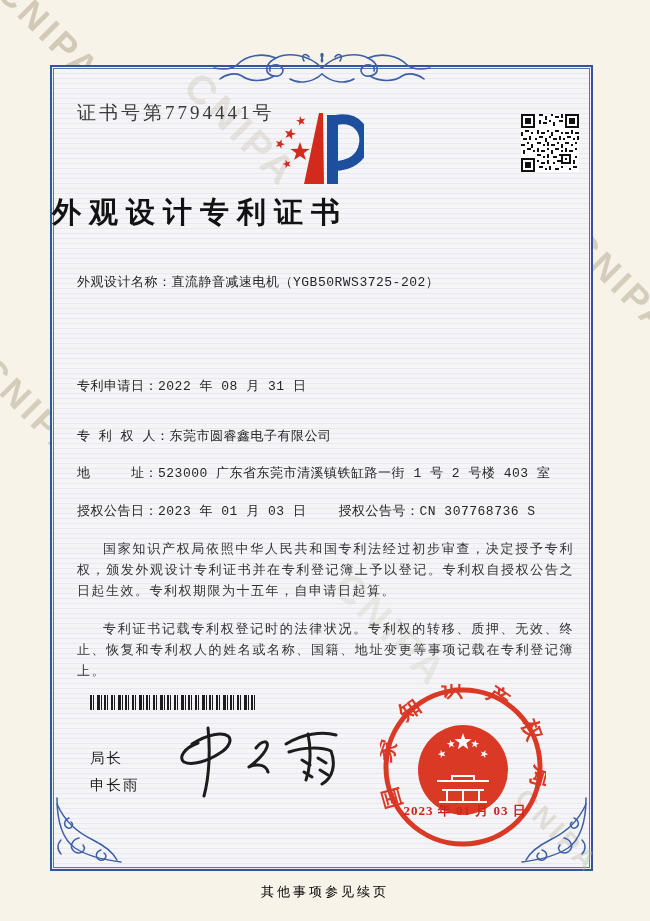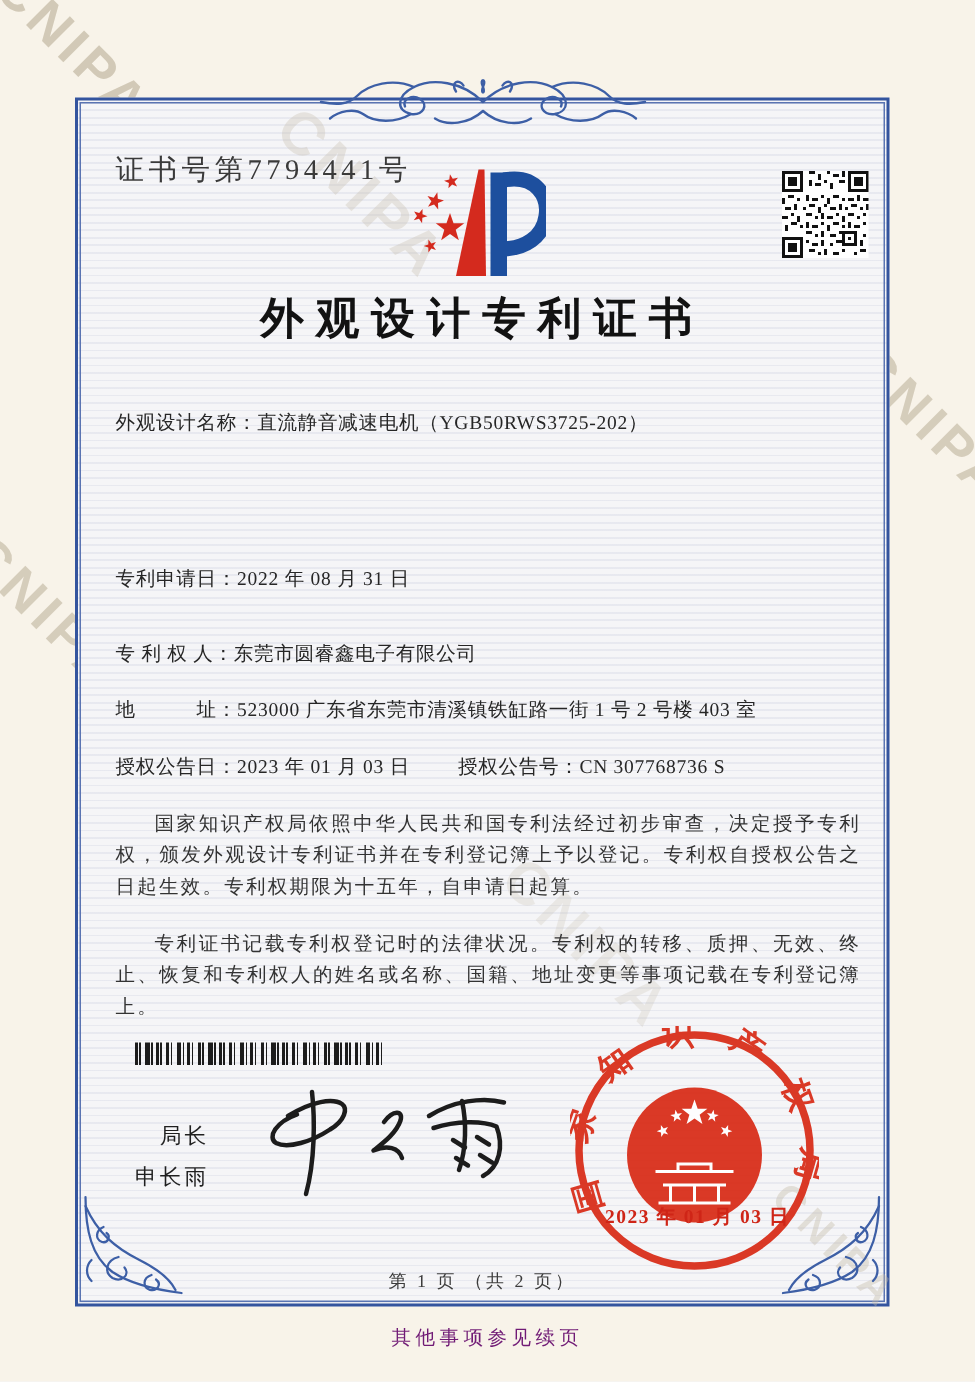--- a/index.html
+++ b/index.html
@@ -23,58 +23,58 @@
            color:#c3b9a6; transform:rotate(45deg); letter-spacing:4px; pointer-events:none; }
   .wm2 { left:118px; top:40px;  font-size:40px; opacity:.30; }
   .wm5 { left:268px; top:540px; font-size:40px; opacity:.22; }
   .wm6 { left:452px; top:748px; font-size:28px; opacity:.38; }
 
   .cert-no { position:absolute; left:25px; top:33px; font-size:19px; letter-spacing:3px; color:#3a3a3a; }
 
   .logo { position:absolute; left:222px; top:43px; }
   .qr   { position:absolute; left:469px; top:47px; }
 
-  .title { position:absolute; left:0; top:126px; width:100%; text-align:center;
+  .title { position:absolute; left:0; top:126px; width:100%; text-align:left;
            font-size:29px; font-weight:bold; letter-spacing:8px; color:#121212; }
 
-  .frow { position:absolute; left:25px; width:500px; font-size:13px; color:#262626; letter-spacing:.5px; white-space:nowrap; }
+  .frow { position:absolute; left:25px; width:500px; font-size:13px; color:#262626; letter-spacing:.5px; white-space:nowrap;font-family:Liberation Mono, monospace; }
   .frow .lbl { color:#262626; }
   .auth2 { margin-left:32px; }
 
   .paras { position:absolute; left:25px; top:471px; width:497px; font-size:13px; line-height:21px;
            letter-spacing:1.5px; color:#333; text-align:justify; }
   .paras p { text-indent:2em; }
   .paras p + p { margin-top:17px; }
 
   .barcode { position:absolute; left:38px; top:628px; width:165px; height:15px;
              background:repeating-linear-gradient(90deg,
                #1c1c1c 0 2px, transparent 2px 3px,
                #1c1c1c 3px 4px, transparent 4px 7px,
                #1c1c1c 7px 10px, transparent 10px 11px,
                #1c1c1c 11px 12px, transparent 12px 14px,
                #1c1c1c 14px 16px, transparent 16px 17px,
                #1c1c1c 17px 18px, transparent 18px 21px); }
 
-  .signer { position:absolute; left:38px; top:678px; font-size:14.5px; color:#1f1f1f; line-height:27px; letter-spacing:2px;text-align:right; }
+  .signer { position:absolute; left:38px; top:678px; font-size:14.5px; color:#1f1f1f; line-height:27px; letter-spacing:2px; }
   .signature { position:absolute; left:110px; top:655px; }
 
   .seal { position:absolute; left:328px; top:617px; opacity:.95; }
   .seal-date { position:absolute; left:340px; top:735px; width:146px; text-align:center;
                font-size:13px; font-weight:bold; color:#cf2517; letter-spacing:1px; white-space:nowrap; }
 
   .page-ind { position:absolute; left:0; top:779px; width:100%; text-align:center;
               font-size:12px; letter-spacing:2px; color:#3c3c3c; }
 
   .corner { position:absolute; bottom:1px; }
   .corner-br { right:1px; }
   .corner-bl { left:1px; transform:scaleX(-1); }
   .top-orn { position:absolute; left:160px; top:-19px; }
 
   .cont-note { position:absolute; left:0; top:883px; width:100%; text-align:center;
-               font-size:13px; letter-spacing:3px; color:#701a75; }
+               font-size:13px; letter-spacing:3px; color:#000000; }
 </style>
 </head>
 <body>
 
 <div class="page">
 
   <div class="wm wm1">CNIPA</div>
   <div class="wm wm3">CNIPA</div>
   <div class="wm wm4">CNIPA</div>
 
@@ -276,21 +276,20 @@
           <path d="M57,97 h52"></path>
           <path d="M62,106 h42"></path>
           <path d="M59,118 h48"></path>
           <path d="M67,106 v12 M83,106 v12 M99,106 v12"></path>
           <path d="M72,97 v-5 h22 v5"></path>
         </g>
       </g>
     </svg>
     <div class="seal-date">2023 年 01 月 03 日</div>
 
-    <div class="page-ind">第 1 页 （共 2 页）</div>
 
     <svg class="corner corner-br" width="74" height="74" viewBox="0 0 74 74">
       <g id="cnr" stroke="#3d5fa6" fill="none" stroke-width="1.5" stroke-linecap="round">
         <path d="M70,4 C70,26 66,44 52,54 C40,62 22,66 6,68"></path>
         <path d="M70,10 C62,28 50,38 34,46 C24,51 14,58 10,66"></path>
         <path d="M48,44 C56,46 58,54 52,58 C46,61 40,56 44,51"></path>
         <path d="M26,56 C32,58 32,64 27,66 C22,67 19,62 23,59"></path>
         <path d="M58,24 C63,26 64,32 59,34 C55,35 53,30 56,28"></path>
         <path d="M66,46 C70,50 70,56 66,60"></path>
       </g>

